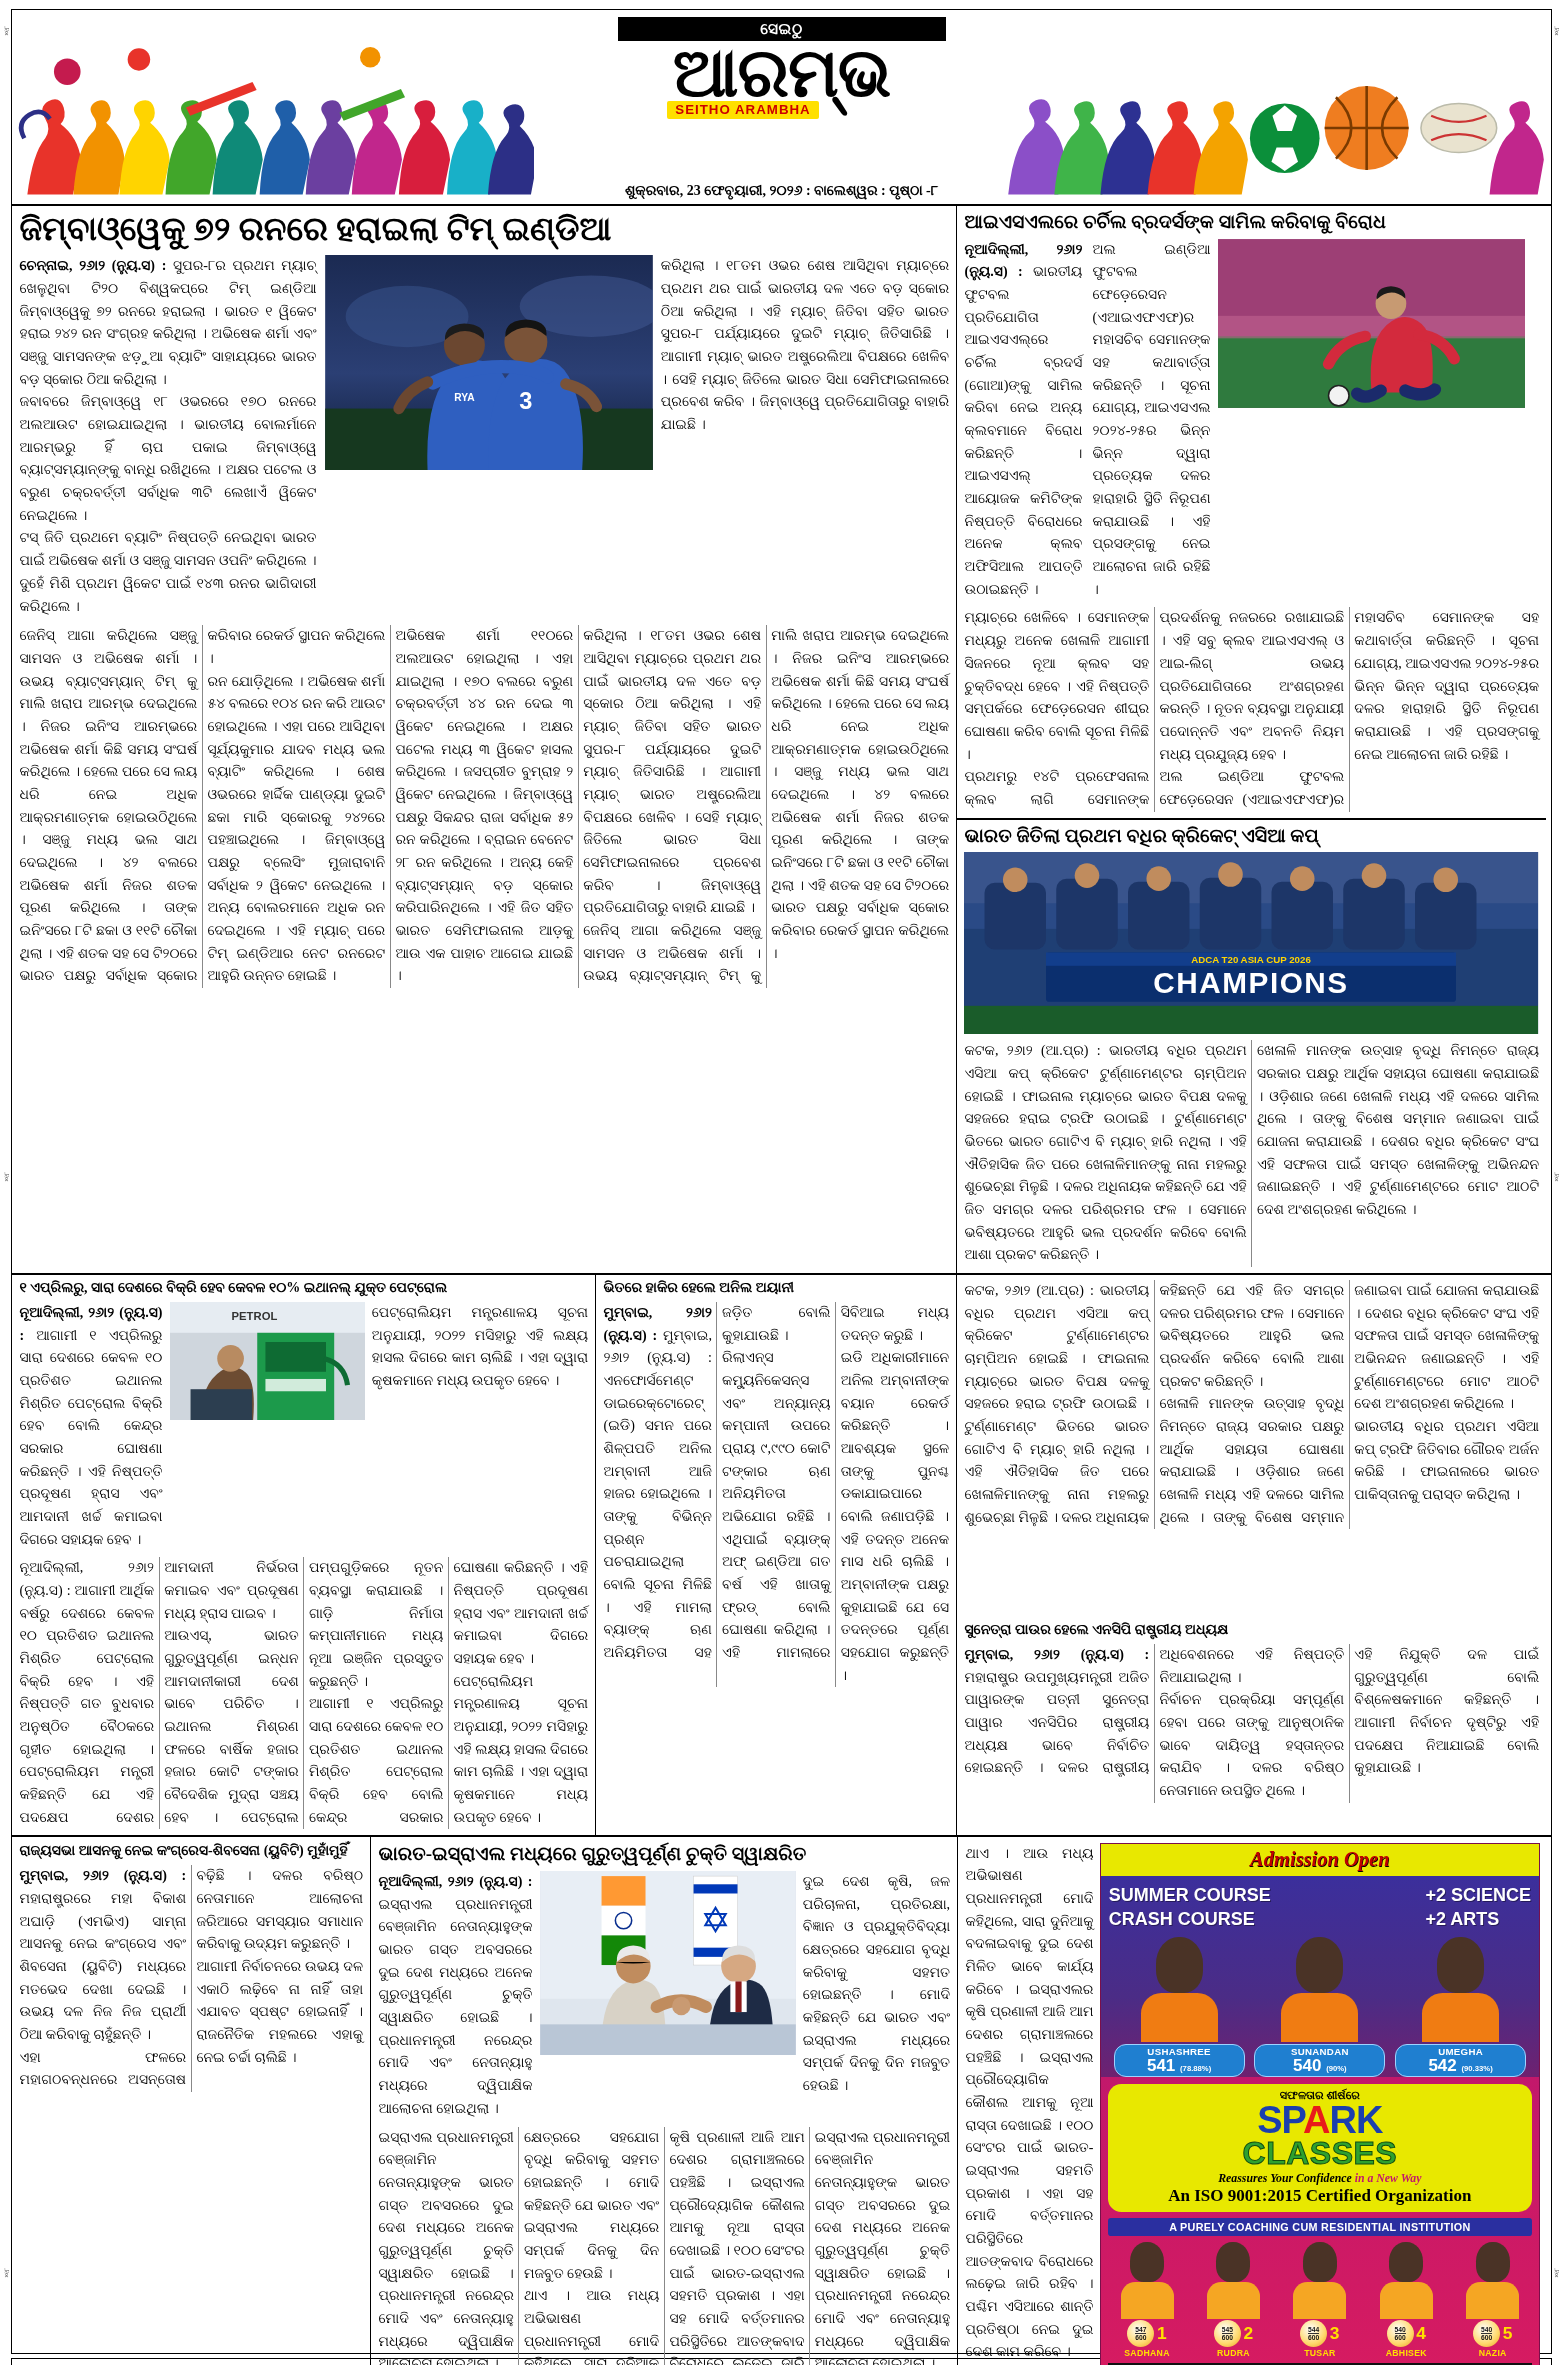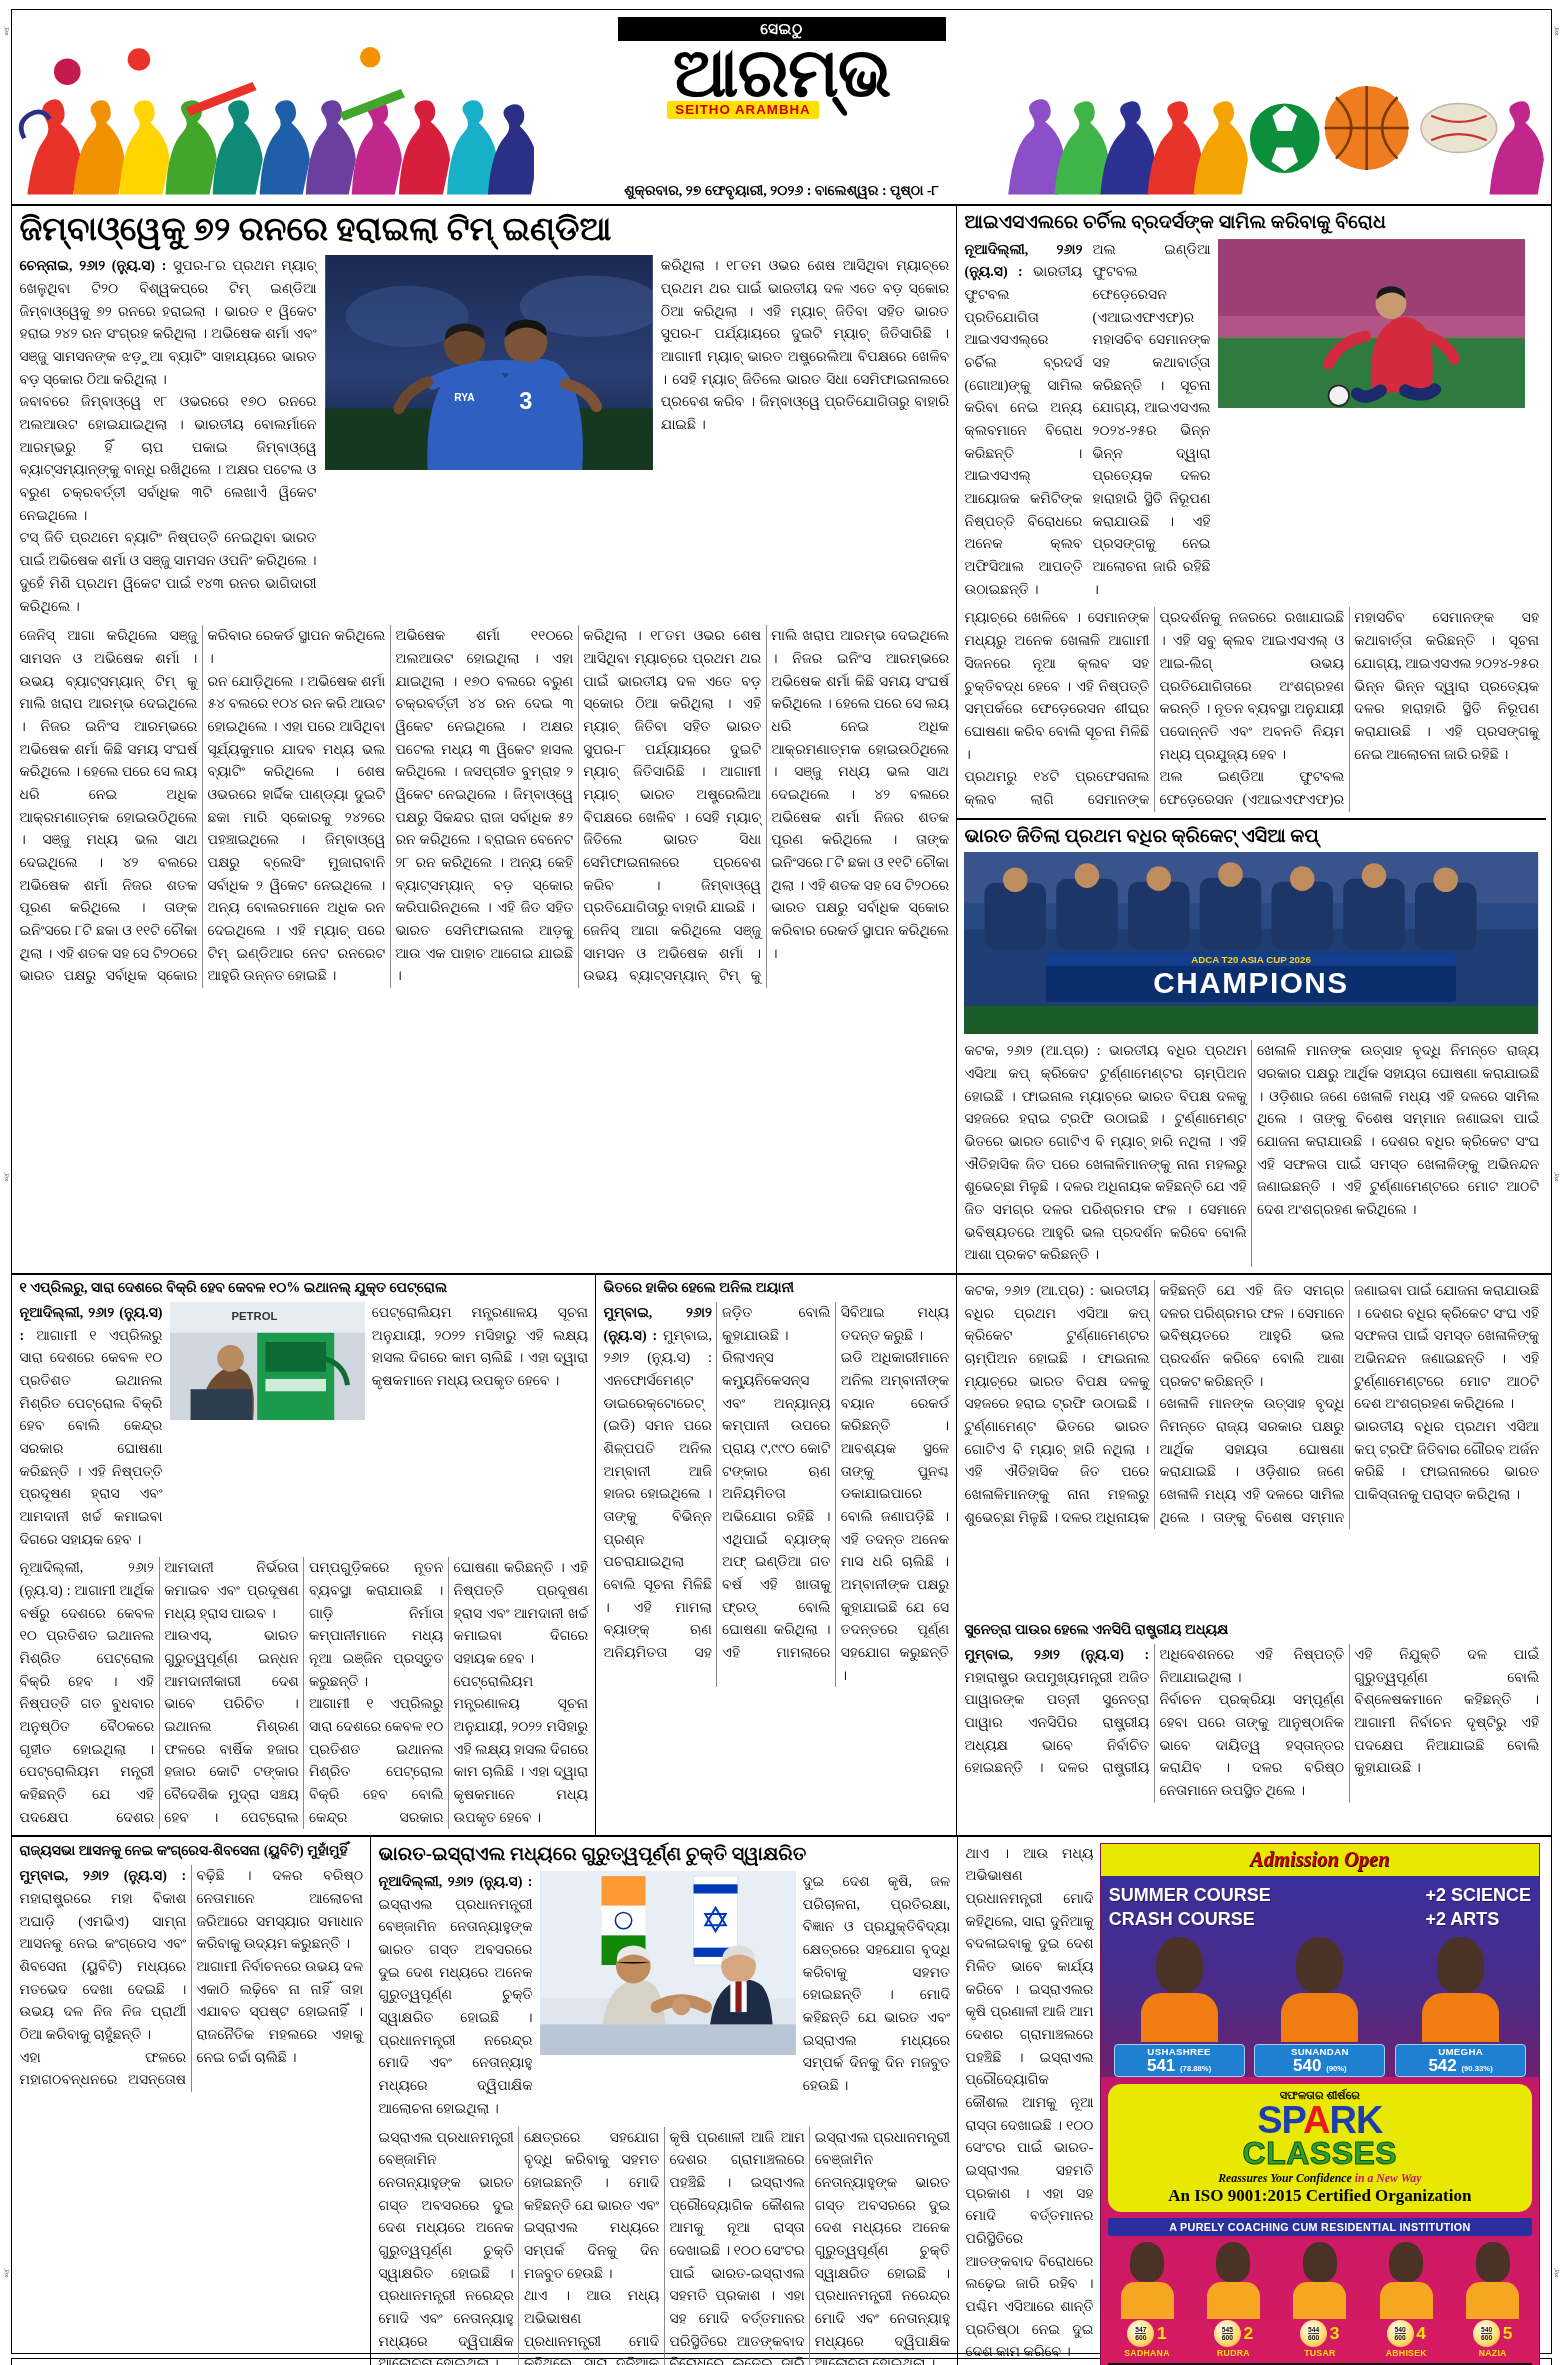--- a/index.html
+++ b/index.html
@@ -70,21 +70,21 @@
   
   .ad{width:100%;box-sizing:border-box;border:1.5px solid #7a0f4a;}
   .ad-top{background:#e8e800;text-align:center;padding:4.1px 0 5.1px;}
   .ad-top .t{color:#c00000;font-size:20.5px;font-weight:bold;font-style:italic;font-family:"Liberation Serif",serif;text-shadow:0.5px 0.5px 0 #000;}
   .ad-blue{background:linear-gradient(180deg,#3b2f9c 0%,#4b2c86 60%,#6e2170 100%);padding:7.2px 8.2px 0;}
   .ad-courses{display:flex;justify-content:space-between;color:#fff;font-family:"Liberation Sans",sans-serif;font-weight:bold;font-size:18px;line-height:1.35;text-shadow:1px 1px 0 #00000066;}
   .ad-students{display:flex;justify-content:space-around;align-items:flex-end;margin-top:5.1px;}
   .stu{width:31%;text-align:center;}
   .stu .head{width:47px;height:56px;margin:0 auto;border-radius:48% 48% 40% 40%;background:#4a3326;}
   .stu .body{width:77px;height:49px;margin:0 auto;background:#f07c12;border-radius:20.5px 20.5px 0 0;}
-  .stu .namebar{background:#1f7fd0;border:1px solid #9fd2ff;border-radius:4px;color:#fff;font-family:"Liberation Sans",sans-serif;padding:1.5px 1px;margin-top:2px;}
+  .stu .namebar{background:#1f7fd0;border:1px solid #9fd2ff;border-radius:12px;color:#fff;font-family:"Liberation Sans",sans-serif;padding:1.5px 1px;margin-top:2px;}
   .stu .namebar .nm{font-size:9.7px;font-weight:bold;letter-spacing:0.3px;}
   .stu .namebar .sc{font-size:17px;font-weight:bold;line-height:1;}
   .stu .namebar .sc small{font-size:7.7px;}
   .ad-pink{background:linear-gradient(180deg,#c2186b 0%,#d81b60 100%);padding:7.2px 7.2px 6.1px;}
   .spark{background:#e8e800;border-radius:13.3px;padding:5.1px 6.1px 6.1px;text-align:center;position:relative;}
   .spark .odi{font-size:11.3px;font-weight:bold;}
   .spark .sp{font-size:38px;font-weight:bold;letter-spacing:-1px;line-height:.95;font-family:"Liberation Sans",sans-serif;color:#1b3fae;}
   .spark .sp i{color:#e81b1b;font-style:normal;}
   .spark .cl{font-size:32px;font-weight:bold;letter-spacing:0.5px;line-height:.98;font-family:"Liberation Sans",sans-serif;color:#2fa02f;-webkit-text-stroke:1px #114d11;}
   .spark .tag{font-size:11.8px;font-style:italic;font-weight:bold;margin-top:2px;}
@@ -163,21 +163,21 @@
       </div>
 
       <div class="mh-center">
         <div class="mh-seitho">ସେଇଠୁ</div>
         <div class="mh-title">ଆରମ୍ଭ</div>
         <div class="mh-rom">
           <span>SEITHO ARAMBHA</span>
         </div>
       </div>
 
-      <div class="mh-dateline">ଶୁକ୍ରବାର, ୨୭ ଫେବୃୟାରୀ, ୨୦୨୬ : ବାଲେଶ୍ୱର : ପୃଷ୍ଠା -୮</div>
+      <div class="mh-dateline">ଶୁକ୍ରବାର, 23 ଫେବୃୟାରୀ, ୨୦୨୬ : ବାଲେଶ୍ୱର : ପୃଷ୍ଠା -୮</div>
     </div>
 
     <div class="row1">
 
       <div class="r1-left sec">
         <div class="hl hl-xl">ଜିମ୍ବାଓ୍ୱେକୁ ୭୨ ରନରେ ହରାଇଲା ଟିମ୍ ଇଣ୍ଡିଆ</div>
 
         <div style="display:flex;gap:8.2px;margin-top:7.2px;">
           <div style="width:297px;">
             <div class="cols" style="column-count:1;">

